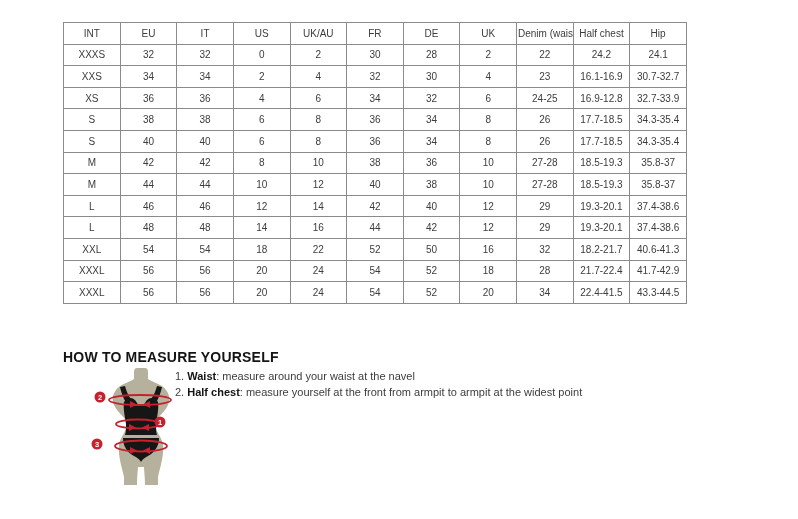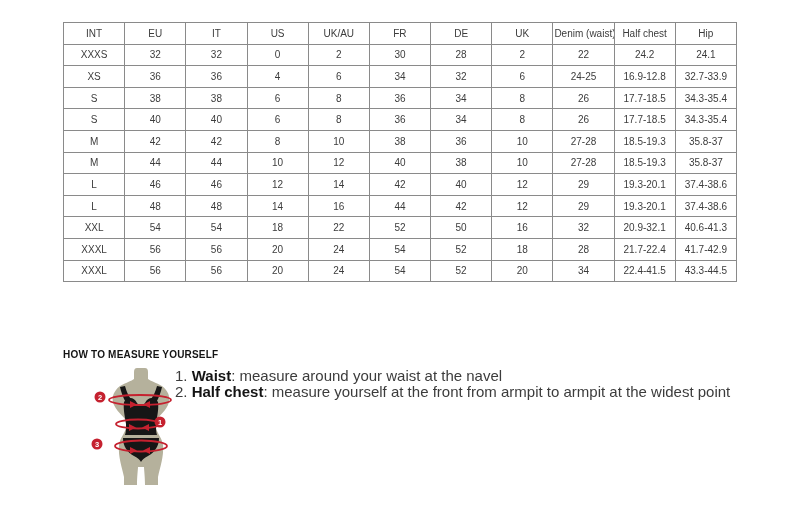--- a/index.html
+++ b/index.html
@@ -10,21 +10,21 @@
     height: 519px;
     background: #ffffff;
     overflow: hidden;
   }
 
   
   .size-table {
     position: absolute;
     left: 63px;
     top: 22px;
-    width: 674px;
+    width: 624px;
     border-collapse: collapse;
     table-layout: fixed;
   }
   .size-table th, .size-table td {
     border: 1px solid #8a8a8a;
     text-align: center;
     vertical-align: middle;
     font-size: 10px;
     font-weight: normal;
     color: #3c3c3c;
@@ -33,40 +33,40 @@
     white-space: nowrap;
     overflow: hidden;
   }
 
   
   .measure-title {
     position: absolute;
     left: 63px;
     top: 349px;
     margin: 0;
-    font-size: 10px;
+    font-size: 14px;
     font-weight: bold;
     letter-spacing: 0.2px;
     color: #141414;
   }
   .figure {
     position: absolute;
     left: 84px;
     top: 367px;
     width: 100px;
     height: 121px;
   }
   .steps {
     position: absolute;
     left: 175px;
     top: 371px;
     margin: 0;
     padding: 0;
     list-style: none;
-    font-size: 15px;
+    font-size: 11px;
     color: #3c3c3c;
   }
   .steps li { margin-bottom: 5.5px; line-height: 10px; }
   .steps .term { color: #141414; font-weight: bold; }
 
   .badge-num {
     font-family: "Liberation Sans", sans-serif;
     font-size: 7.5px;
     font-weight: bold;
     fill: #ffffff;
@@ -101,20 +101,33 @@
           <td>0</td>
           <td>2</td>
           <td>30</td>
           <td>28</td>
           <td>2</td>
           <td>22</td>
           <td>24.2</td>
           <td>24.1</td>
         </tr>
         <tr>
+          <td>XXS</td>
+          <td>34</td>
+          <td>34</td>
+          <td>2</td>
+          <td>4</td>
+          <td>32</td>
+          <td>30</td>
+          <td>4</td>
+          <td>23</td>
+          <td>16.1-16.9</td>
+          <td>30.7-32.7</td>
+        </tr>
+        <tr>
           <td>XS</td>
           <td>36</td>
           <td>36</td>
           <td>4</td>
           <td>6</td>
           <td>34</td>
           <td>32</td>
           <td>6</td>
           <td>24-25</td>
           <td>16.9-12.8</td>
@@ -201,21 +214,21 @@
         <tr>
           <td>XXL</td>
           <td>54</td>
           <td>54</td>
           <td>18</td>
           <td>22</td>
           <td>52</td>
           <td>50</td>
           <td>16</td>
           <td>32</td>
-          <td>20.9-32.1</td>
+          <td>18.2-21.7</td>
           <td>40.6-41.3</td>
         </tr>
         <tr>
           <td>XXXL</td>
           <td>56</td>
           <td>56</td>
           <td>20</td>
           <td>24</td>
           <td>54</td>
           <td>52</td>

